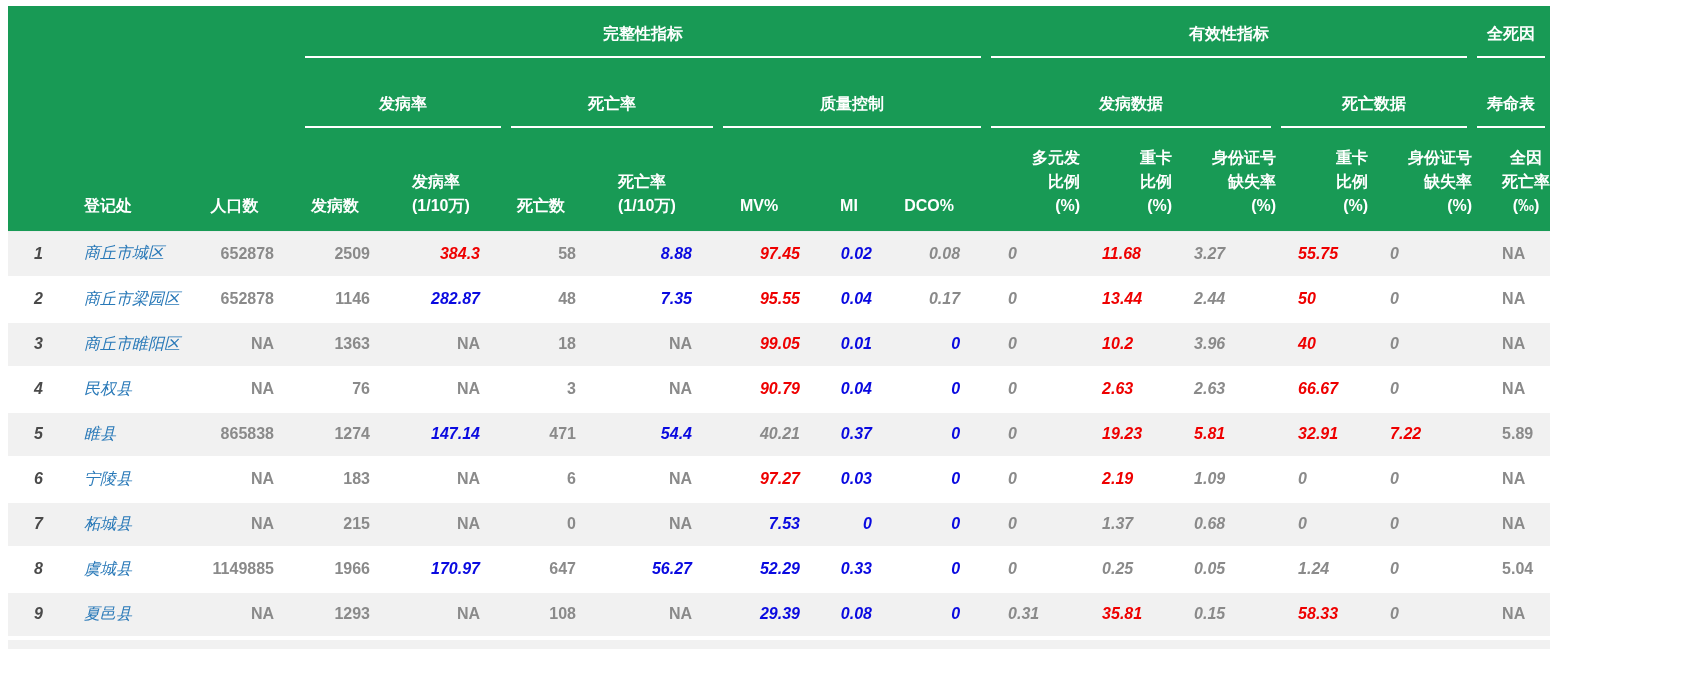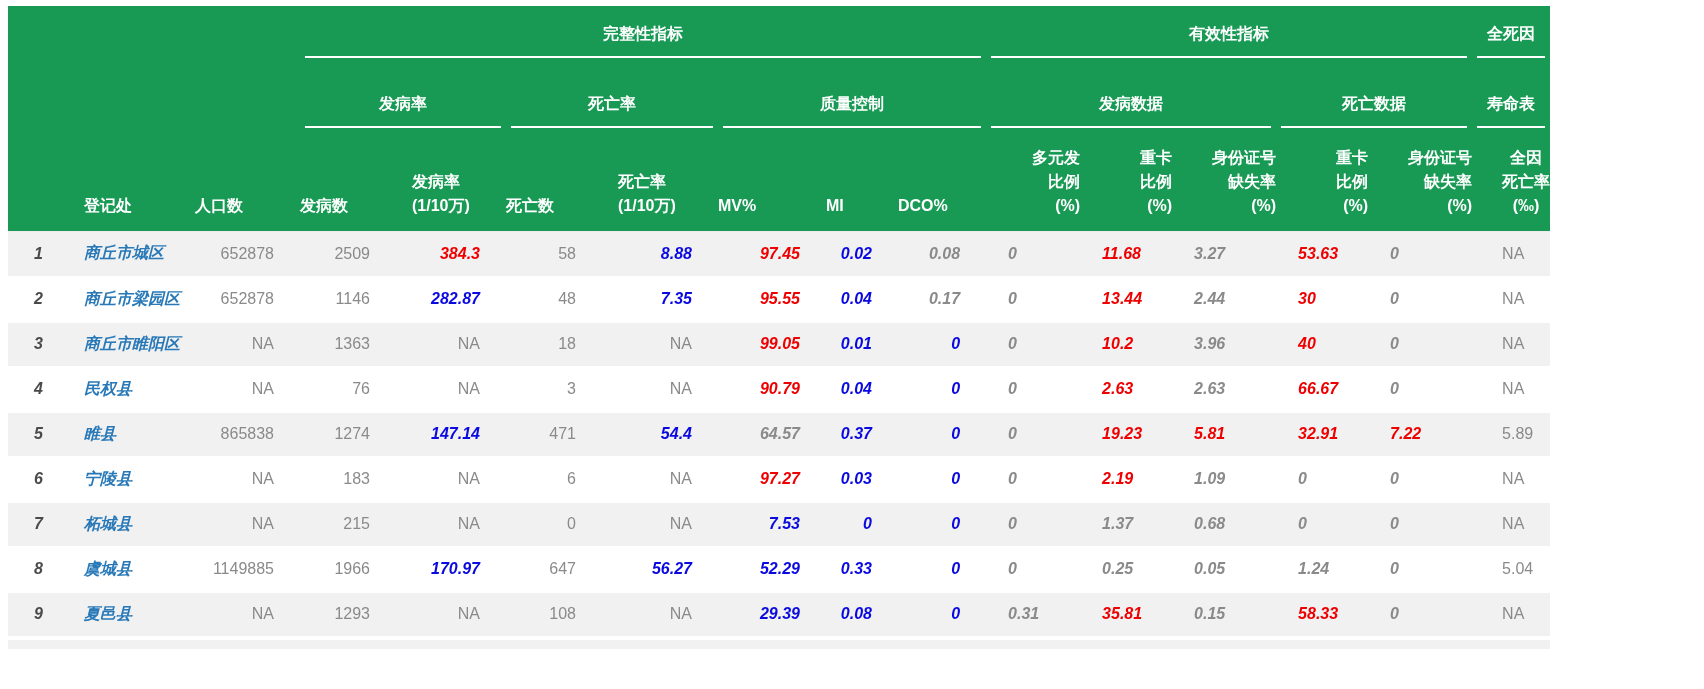--- a/index.html
+++ b/index.html
@@ -35,40 +35,40 @@
     display:block;
     text-align:center;
     padding-bottom:11px;
     border-bottom:2px solid #ffffff;
   }
   th.nolabel{padding:0;}
 
   
   th.th-rownum{padding-left:24px;}
   th.thg{padding-left:12px;}
-  th.thr{text-align:left;padding-right:26px;}
+  th.thr{text-align:center;padding-right:26px;}
   th.thl{text-align:left;padding-left:16px;}
   th.thv{text-align:right;padding-left:22px;}
   th.thw{text-align:center;padding-left:30px;}
 
   
   tbody tr{height:45px;}
   tbody tr.odd{background:var(--stripe);}
   tbody td{
     font-size:16px;
     border-bottom:2px solid #ffffff;
     border-top:1px solid #ececec;
     vertical-align:middle;
   }
   td.c-rownum{color:#4a4a4a;font-weight:bold;font-style:italic;padding-left:26px;}
-  td.c-registry{color:var(--registry_blue);font-weight:bold;font-style:italic;padding-left:12px;cursor:pointer;}
+  td.c-registry{color:var(--registry_blue);font-weight:normal;font-style:italic;padding-left:12px;cursor:pointer;}
   td.ar{text-align:right;padding-right:26px;}
   td.al{text-align:left;padding-left:22px;}
   td.aw{text-align:left;padding-left:30px;}
-  .s-num{color:var(--value_gray);font-weight:normal;font-style:normal;}
+  .s-num{color:var(--value_gray);font-weight:bold;font-style:normal;}
   .s-gray{color:var(--value_gray);font-weight:bold;font-style:italic;}
   .s-red{color:var(--value_red);font-weight:bold;font-style:italic;}
   .s-blue{color:var(--value_blue);font-weight:bold;font-style:italic;}
 
   .partial-row{width:1542px;height:9px;background:var(--stripe);margin-top:2px;}
 </style>
 </head>
 <body>
 
 <div class="page">
@@ -166,39 +166,39 @@
           <td class="ar s-num">2509</td>
           <td class="ar s-red">384.3</td>
           <td class="ar s-num">58</td>
           <td class="ar s-blue">8.88</td>
           <td class="ar s-red">97.45</td>
           <td class="ar s-blue">0.02</td>
           <td class="ar s-gray">0.08</td>
           <td class="al s-gray">0</td>
           <td class="al s-red">11.68</td>
           <td class="al s-gray">3.27</td>
-          <td class="al s-red">53.63</td>
+          <td class="al s-red">55.75</td>
           <td class="al s-gray">0</td>
           <td class="aw s-num">NA</td>
         </tr>
         <tr class="even">
           <td class="c-rownum">2</td>
           <td class="c-registry">商丘市梁园区</td>
           <td class="ar s-num">652878</td>
           <td class="ar s-num">1146</td>
           <td class="ar s-blue">282.87</td>
           <td class="ar s-num">48</td>
           <td class="ar s-blue">7.35</td>
           <td class="ar s-red">95.55</td>
           <td class="ar s-blue">0.04</td>
           <td class="ar s-gray">0.17</td>
           <td class="al s-gray">0</td>
           <td class="al s-red">13.44</td>
           <td class="al s-gray">2.44</td>
-          <td class="al s-red">30</td>
+          <td class="al s-red">50</td>
           <td class="al s-gray">0</td>
           <td class="aw s-num">NA</td>
         </tr>
         <tr class="odd">
           <td class="c-rownum">3</td>
           <td class="c-registry">商丘市睢阳区</td>
           <td class="ar s-num">NA</td>
           <td class="ar s-num">1363</td>
           <td class="ar s-num">NA</td>
           <td class="ar s-num">18</td>
@@ -232,21 +232,21 @@
           <td class="aw s-num">NA</td>
         </tr>
         <tr class="odd">
           <td class="c-rownum">5</td>
           <td class="c-registry">睢县</td>
           <td class="ar s-num">865838</td>
           <td class="ar s-num">1274</td>
           <td class="ar s-blue">147.14</td>
           <td class="ar s-num">471</td>
           <td class="ar s-blue">54.4</td>
-          <td class="ar s-gray">64.57</td>
+          <td class="ar s-gray">40.21</td>
           <td class="ar s-blue">0.37</td>
           <td class="ar s-blue">0</td>
           <td class="al s-gray">0</td>
           <td class="al s-red">19.23</td>
           <td class="al s-red">5.81</td>
           <td class="al s-red">32.91</td>
           <td class="al s-red">7.22</td>
           <td class="aw s-num">5.89</td>
         </tr>
         <tr class="even">

